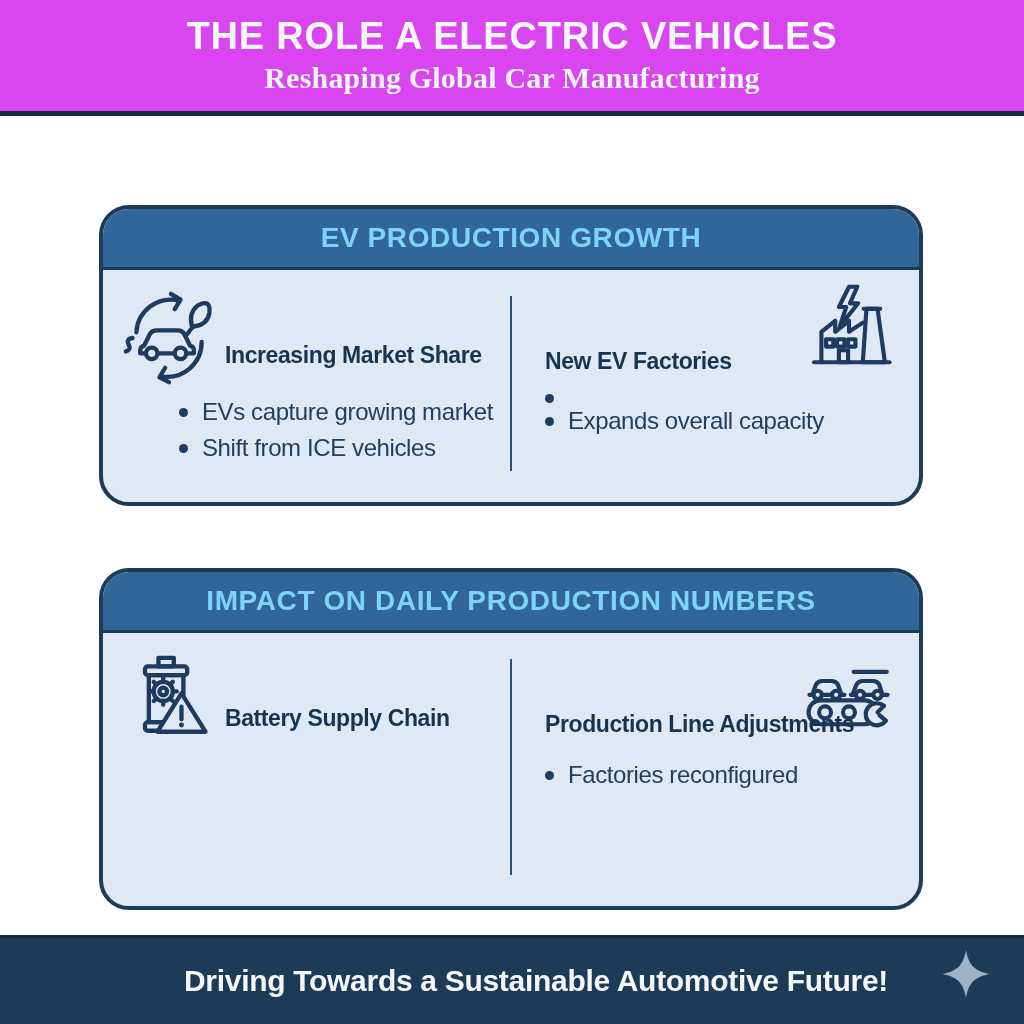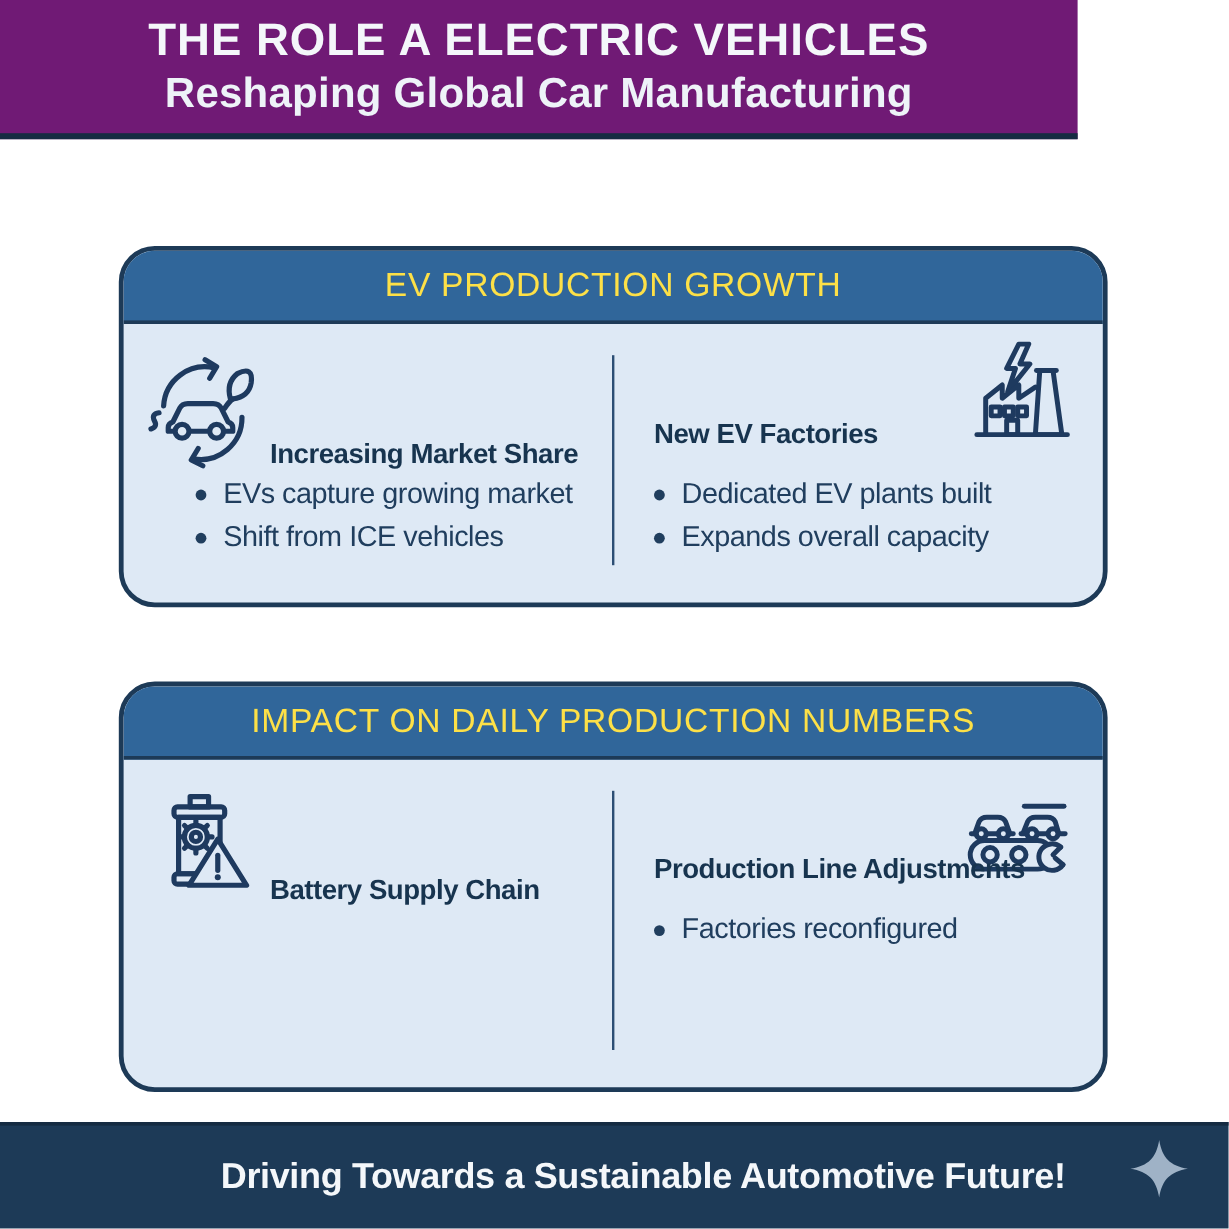--- a/index.html
+++ b/index.html
@@ -4,29 +4,29 @@
 <style>
   * { margin:0; padding:0; box-sizing:border-box; }
   html,body { background:#ffffff; }
   .page {
     position:relative; width:1024px; height:1024px; overflow:hidden;
     background:#ffffff;
     font-family:"Liberation Sans","DejaVu Sans",sans-serif;
   }
   
   .banner-top {
-    position:absolute; top:0; left:0; width:898px; height:116px;
-    background:#701a75; border-bottom:5px solid #152b42;
+    position:absolute; top:0; left:0; width:1024px; height:116px;
+    background:#d946ef; border-bottom:5px solid #152b42;
     display:flex; flex-direction:column; align-items:center; justify-content:center; gap:5px;
   }
   .banner-top .title {
     color:#f4f7fa; font-size:38px; font-weight:700; letter-spacing:0.8px; line-height:1.05;
   }
   .banner-top .subtitle {
-    color:#eef3f8; font-size:35px; font-weight:700; letter-spacing:0.2px; line-height:1.05;
+    color:#eef3f8; font-size:30px; font-weight:700; letter-spacing:0.2px; line-height:1.05;font-family:Liberation Serif, serif;
   }
   .banner-bottom {
     position:absolute; left:0; top:935px; width:1024px; height:89px;
     background:#1d3a57; border-top:3px solid #152b42;
     display:flex; align-items:center; justify-content:center;padding-left:48px;
   }
   .banner-bottom .footer-text {
     color:#f4f7fa; font-size:30px; font-weight:700; letter-spacing:-0.3px;
   }
   .sparkle { position:absolute; right:33px; top:11px; width:50px; height:50px; }
@@ -36,39 +36,39 @@
     background:#dee9f5; border:4px solid #1d3a57; border-radius:30px;
     overflow:hidden;
   }
   .card-1 { top:205px; height:301px; }
   .card-2 { top:568px; height:342px; }
   .card-header {
     height:61px; background:#30669a; border-bottom:3px solid #1d3a57;
     display:flex; align-items:center; justify-content:center;
   }
   .card-header .card-title {
-    color:#fde047; font-size:28px; font-weight:400; letter-spacing:0.6px;
+    color:#7dd3fc; font-size:28px; font-weight:700; letter-spacing:0.6px;
   }
   .card-body { position:relative; display:flex; height:calc(100% - 64px); }
   .divider {
     position:absolute; left:50%; top:26px; bottom:28px; width:2px;
     background:#2c4e74; transform:translateX(-1px);
   }
   .col { width:50%; position:relative; }
   .col-head { height:122px; position:relative; }
-  .col-left .col-head { display:flex; align-items:flex-end; padding:20px 0 0 18px; }
+  .col-left .col-head { display:flex; align-items:flex-start; padding:20px 0 0 18px; }
   .icon-large { width:96px; height:96px; flex:none; }
   .col-left .col-heading { margin:52px 0 0 8px; }
   .col-heading {
     color:#17344f; font-size:23px; font-weight:700; letter-spacing:-0.4px; white-space:nowrap;
   }
   .col-right .col-heading { position:absolute; left:34px; top:78px; }
   .col-right .icon-box { position:absolute; right:24px; top:14px; width:92px; height:92px; }
   .bullets { list-style:none; margin-top:2px; }
-  .col-left .bullets { padding-left:60px; }
+  .col-left .bullets { padding-left:76px; }
   .col-right .bullets { padding-left:34px; }
   .bullets li {
     display:flex; align-items:center; line-height:36px;
     color:#203e5e; font-size:24px; letter-spacing:-0.4px; white-space:nowrap;
   }
   .dot { width:9px; height:9px; border-radius:50%; background:#203e5e; margin-right:14px; flex:none; }
   
   .li-icon path, .li-icon rect, .li-icon circle, .li-icon line {
     stroke:#1e3a5f; stroke-width:4.5; fill:none; stroke-linecap:round; stroke-linejoin:round;
   }
@@ -135,21 +135,20 @@
               <rect x="49" y="60" width="8" height="8"></rect>
               <rect x="39" y="72" width="10" height="13"></rect>
               <path d="M12,85 H94"></path>
             </svg>
           </span>
           <div class="col-heading">New EV Factories</div>
         </div>
         <ul class="bullets">
           <li>
               <span class="dot"></span>
-              <span>Dedicated EV plants built</span>
             </li>
           <li>
               <span class="dot"></span>
               <span>Expands overall capacity</span>
             </li>
         </ul>
       </div>
     </div>
   </div>
 

